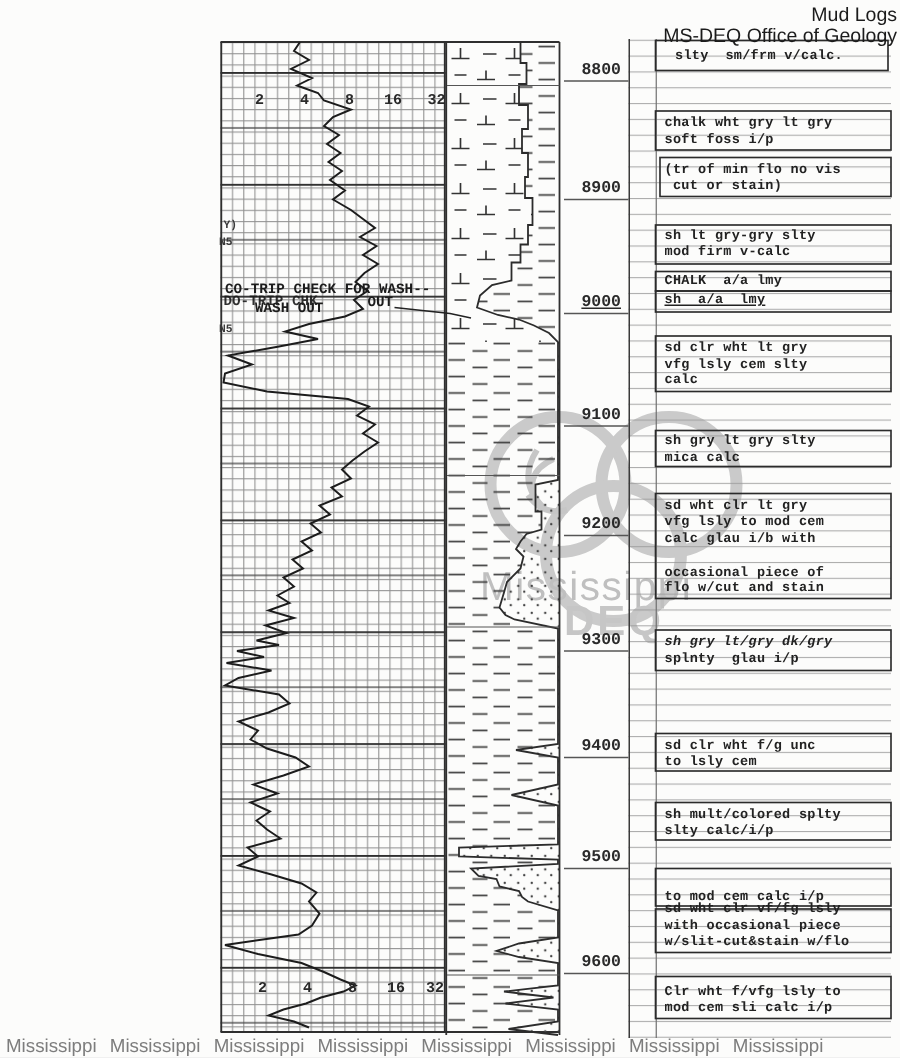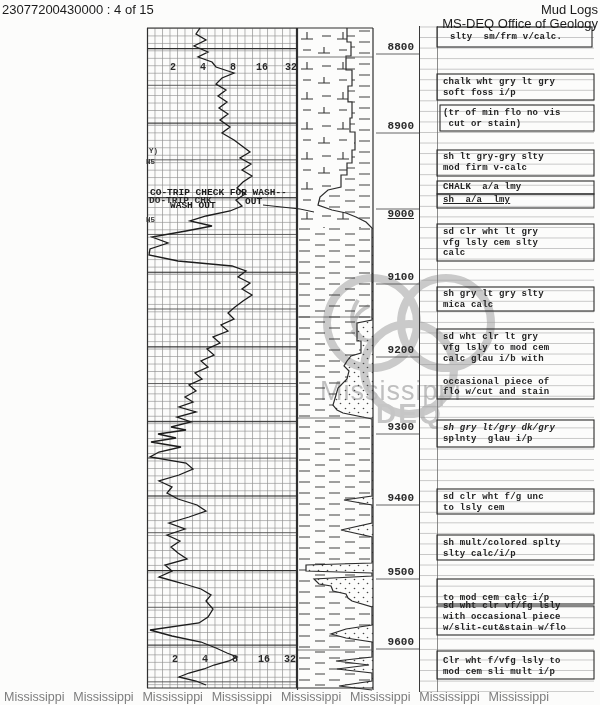--- a/index.html
+++ b/index.html
@@ -101,39 +101,38 @@
         <rect x="437" y="535" width="157" height="25"></rect>
         <rect x="437" y="579" width="157" height="25"></rect>
         <rect x="437" y="606" width="157" height="29"></rect>
         <rect x="437" y="651" width="157" height="28"></rect>
       </g>
 
       <path d="M376,54H419 M376,133H419 M376,209H419 M376,284H419 M376,357H419 M376,434H419 M376,505H419 M376,579H419 M376,649H419" stroke="#555" stroke-width="0.9"></path>
     </g>
   </svg>
 
-  <div class="hdr" style="left:2px;top:2px;">23077200430000 : 4 of 15</div>
   <div class="hdr" style="right:2px;top:2px;position:absolute;">Mud Logs</div>
   <div class="hdr" style="right:2px;top:16px;position:absolute;">MS-DEQ Office of Geology</div>
 
   <div class="scale" style="left:170px;top:62px;">2</div>
   <div class="scale" style="left:200px;top:62px;">4</div>
   <div class="scale" style="left:230px;top:62px;">8</div>
   <div class="scale" style="left:256px;top:62px;">16</div>
   <div class="scale" style="left:285px;top:62px;">32</div>
 
   <div class="scale" style="left:172px;top:654px;">2</div>
   <div class="scale" style="left:202px;top:654px;">4</div>
   <div class="scale" style="left:232px;top:654px;">8</div>
   <div class="scale" style="left:258px;top:654px;">16</div>
   <div class="scale" style="left:284px;top:654px;">32</div>
 
   <div class="depth" style="left:374px;top:41px;">8800</div>
   <div class="depth" style="left:374px;top:120px;">8900</div>
-  <div class="depth" style="left:374px;top:208px;text-decoration:underline;">9000</div>
+  <div class="depth" style="left:374px;top:196px;text-decoration:underline;">9000</div>
   <div class="depth" style="left:374px;top:271px;">9100</div>
   <div class="depth" style="left:374px;top:344px;">9200</div>
   <div class="depth" style="left:374px;top:421px;">9300</div>
   <div class="depth" style="left:374px;top:492px;">9400</div>
   <div class="depth" style="left:374px;top:566px;">9500</div>
   <div class="depth" style="left:374px;top:636px;">9600</div>
 
   <div class="ann" style="left:150px;top:187px;">CO-TRIP CHECK FOR WASH--</div>
   <div class="ann" style="left:149px;top:195px;opacity:.9;">DO-TRIP CHK</div>
   <div class="ann" style="left:170px;top:200px;">WASH OUT</div>
@@ -166,21 +165,21 @@
   <div class="t" style="left:443px;top:434px;">splnty  glau i/p</div>
   <div class="t" style="left:443px;top:492px;">sd clr wht f/g unc</div>
   <div class="t" style="left:443px;top:503px;">to lsly cem</div>
   <div class="t" style="left:443px;top:538px;">sh mult/colored splty</div>
   <div class="t" style="left:443px;top:549px;">slty calc/i/p</div>
   <div class="t" style="left:443px;top:582px;margin-top:19px;">sd wht clr vf/fg lsly</div>
   <div class="t" style="left:443px;top:593px;">to mod cem calc i/p</div>
   <div class="t" style="left:443px;top:612px;">with occasional piece</div>
   <div class="t" style="left:443px;top:623px;">w/slit-cut&amp;stain w/flo</div>
   <div class="t" style="left:443px;top:656px;">Clr wht f/vfg lsly to</div>
-  <div class="t" style="left:443px;top:667px;">mod cem sli mult i/p</div>
+  <div class="t" style="left:443px;top:667px;">mod cem sli calc i/p</div>
 
   <div class="wm-row">
     <span>Mississippi</span>
     <span>Mississippi</span>
     <span>Mississippi</span>
     <span>Mississippi</span>
     <span>Mississippi</span>
     <span>Mississippi</span>
     <span>Mississippi</span>
     <span>Mississippi</span>

